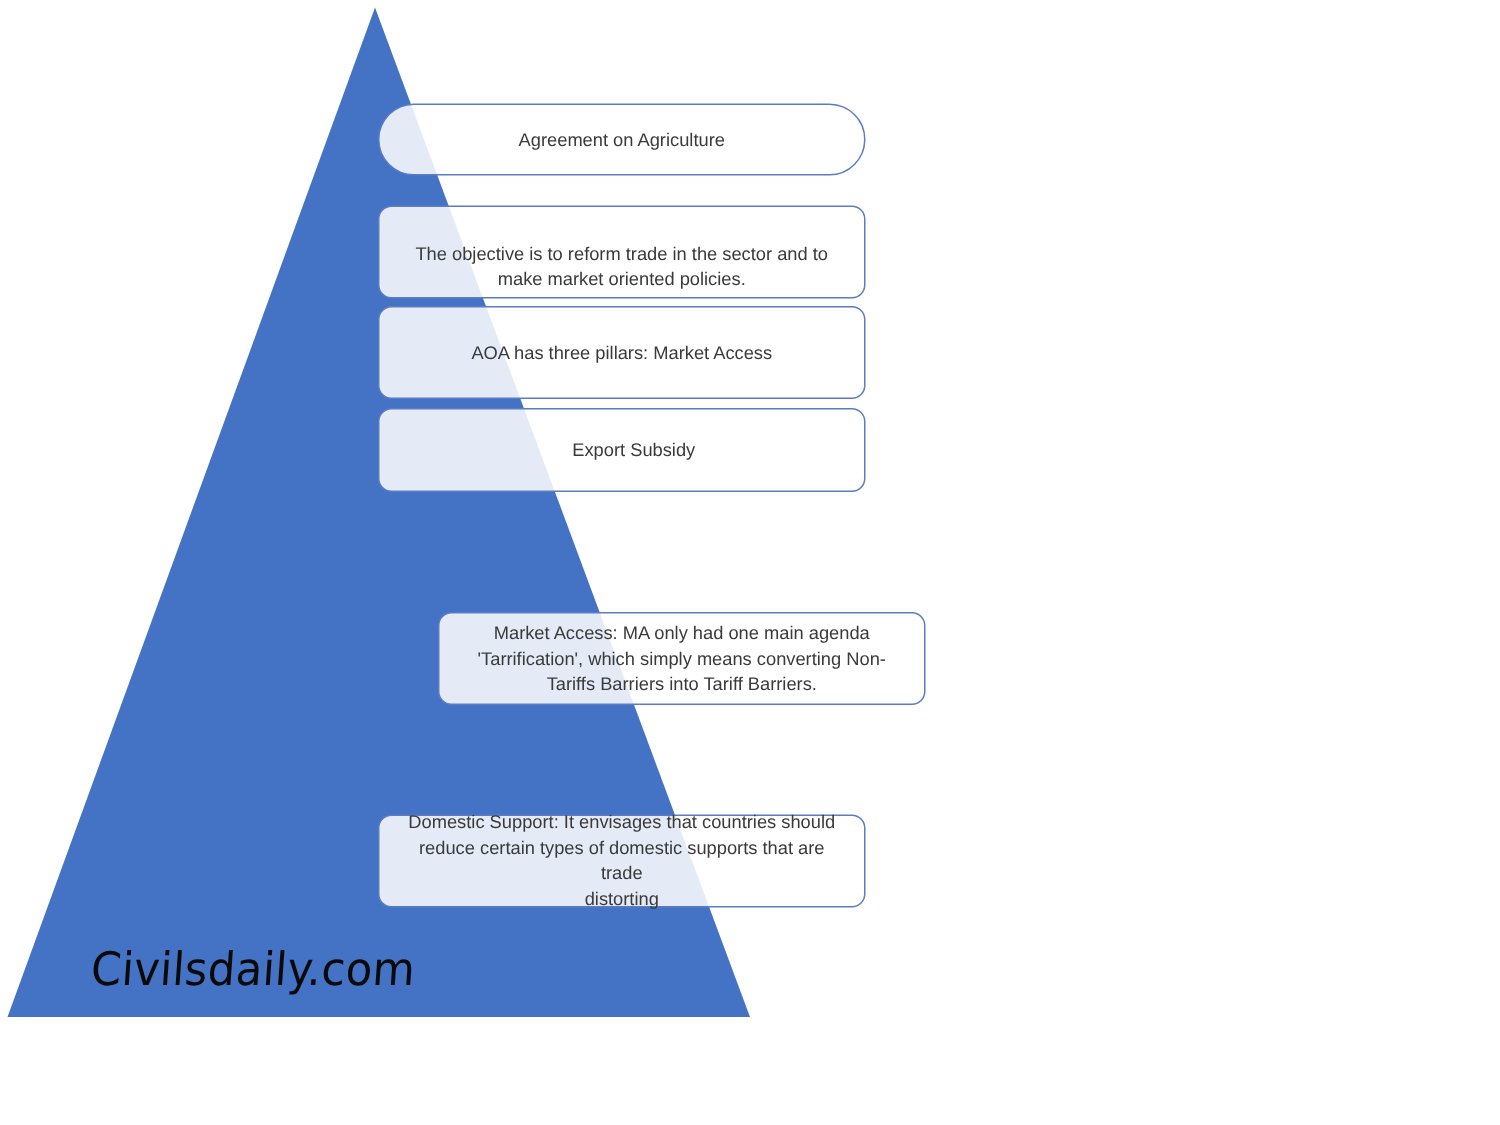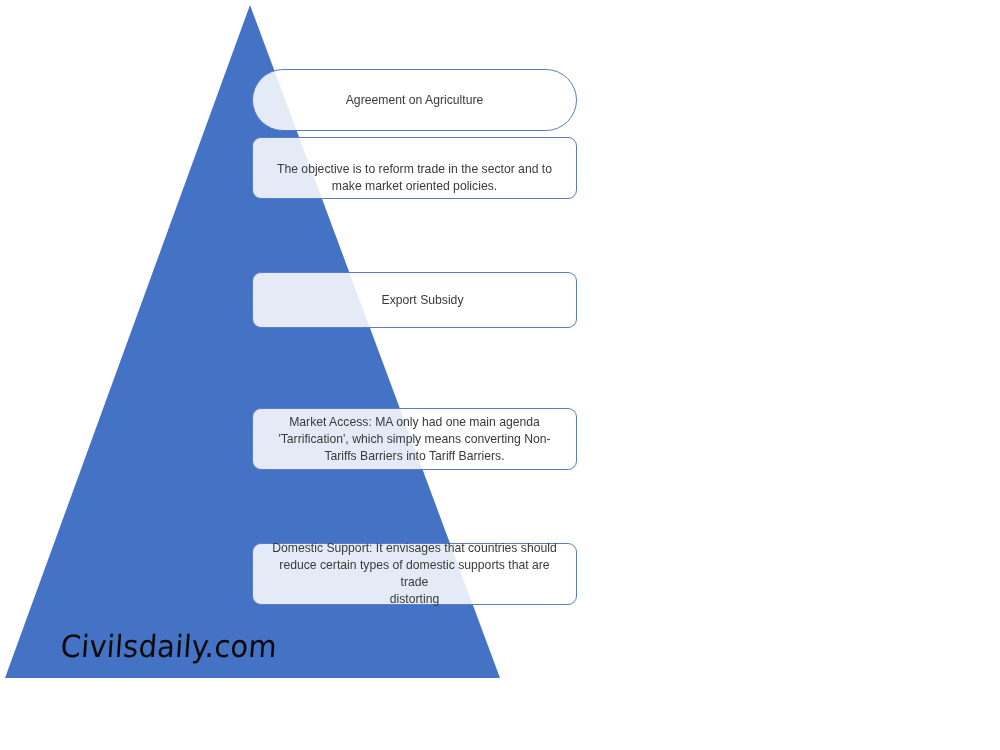--- a/index.html
+++ b/index.html
@@ -90,31 +90,34 @@
 
   <div class="pyramid-layer">
     <svg class="pyramid-svg" viewBox="0 0 1000 750" xmlns="http://www.w3.org/2000/svg">
       <polygon id="pyramid-polygon" points="250,5 500,678 5,678" fill="#4472C4"></polygon>
     </svg>
   </div>
 
   <div class="watermark">Civilsdaily.com</div>
 
   <div class="steps">
-      <div class="step-box" style="top: 69px; height: 62px; border-radius: 31px;">
+      <div class="step-box" style="top: 69px; height: 48px; border-radius: 31px;">
         <div class="step-text">Agreement on Agriculture</div>
       </div>
       <div class="step-box" style="top: 137px; height: 62px; align-items: flex-end;">
         <div class="step-text">The objective is to reform trade in the sector and to
 make market oriented policies.</div>
       </div>
+      <div class="step-box" style="top: 204px; height: 62px;">
+        <div class="step-text">AOA has three pillars: Market Access</div>
+      </div>
       <div class="step-box" style="top: 272px; height: 56px; padding-left: 28px;">
         <div class="step-text">Export Subsidy</div>
       </div>
-      <div class="step-box" style="top: 408px; height: 62px;">
+      <div class="step-box" style="top: 408px; height: 62px; margin-left: 40px;">
         <div class="step-text">Market Access: MA only had one main agenda
 'Tarrification', which simply means converting Non-
 Tariffs Barriers into Tariff Barriers.</div>
       </div>
       <div class="step-box" style="top: 543px; height: 62px;">
         <div class="step-text">Domestic Support: It envisages that countries should
 reduce certain types of domestic supports that are trade
 distorting</div>
       </div>
     </div>

